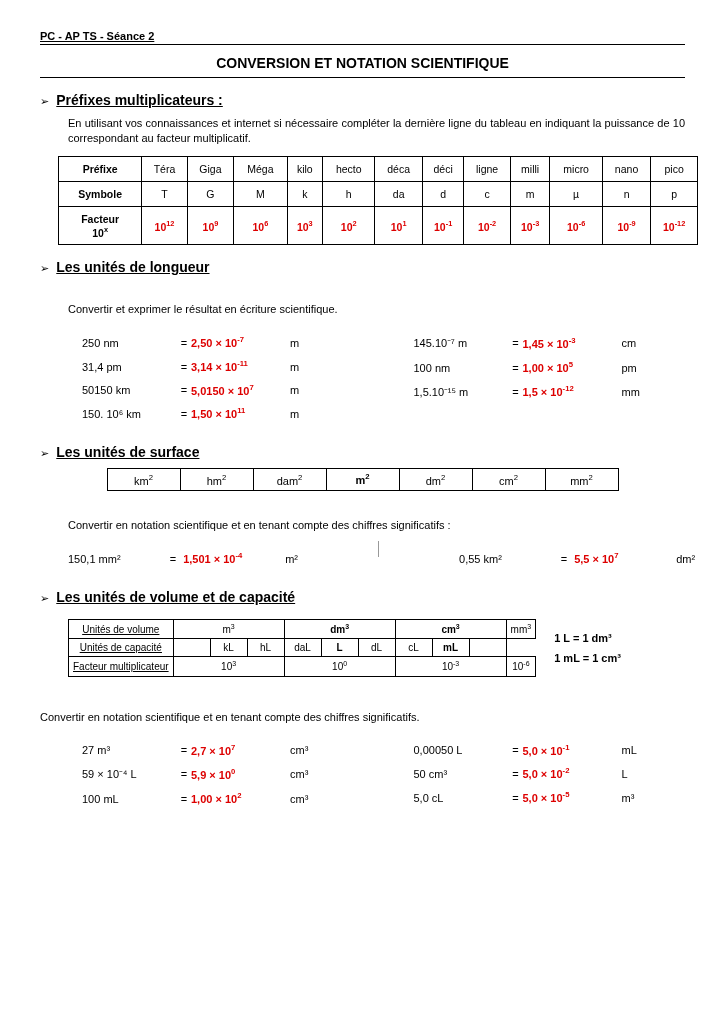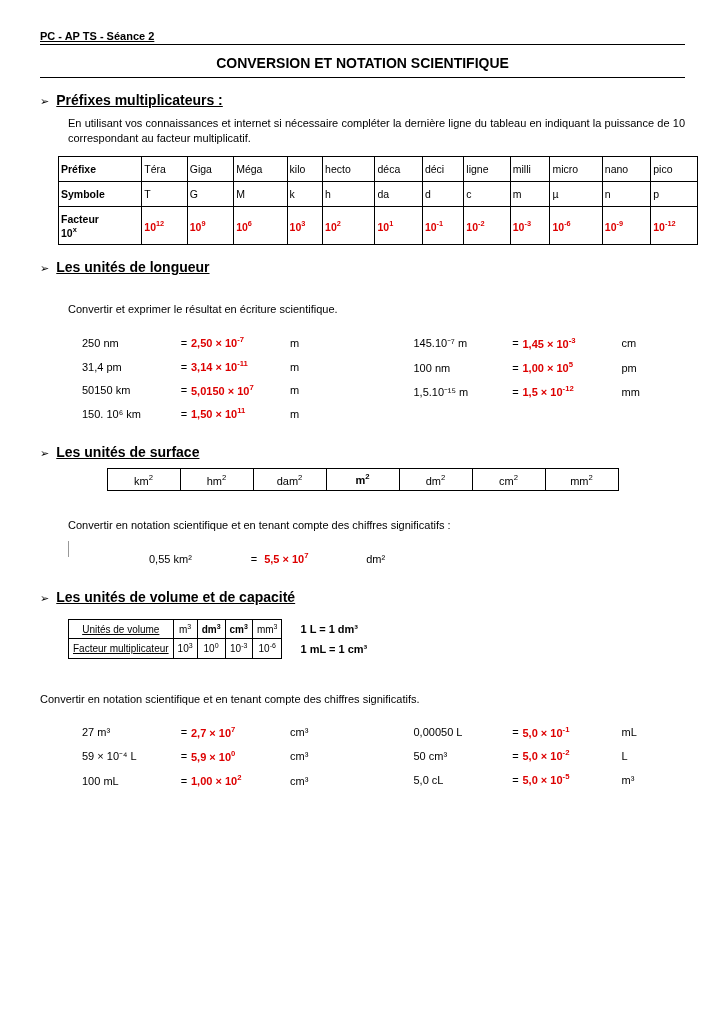--- a/index.html
+++ b/index.html
@@ -5,21 +5,21 @@
 body { font-family: Arial, sans-serif; font-size: 11px; margin: 0; padding: 30px 40px; color: #000; width: 725px; box-sizing: border-box; }
 .header { font-weight: bold; font-size: 11px; border-bottom: 1px solid #000; padding-bottom: 2px; margin-bottom: 8px; text-decoration: underline; }
 .title { text-align: center; font-weight: bold; font-size: 14px; margin: 10px 0 6px 0; }
 .rule { border-top: 1px solid #000; margin-bottom: 14px; }
 .section-head { margin: 14px 0 8px 0; }
 .arrow { display:inline-block; margin-right:4px; }
 .section-label { font-weight: bold; text-decoration: underline; font-size: 14px; }
 .body-text { margin: 6px 0 10px 28px; text-align: justify; line-height: 1.35; }
 table { border-collapse: collapse; }
 .tbl-prefix { margin-left: 18px; width: 640px; }
-.tbl-prefix td, .tbl-prefix th { border: 1px solid #000; text-align: left; padding: 6px 2px; font-size: 10.5px; }
+.tbl-prefix td, .tbl-prefix th { border: 1px solid #000; text-align: center; padding: 6px 2px; font-size: 10.5px; }
 .tbl-prefix .rowlabel { font-weight: bold; }
 .red { color: #d00; font-weight: bold; }
 sup { font-size: 0.7em; }
 .intro { margin: 28px 0 10px 28px; }
 .two-col { display: flex; margin-left: 42px; gap: 60px; }
 .col { flex:1; }
 .line { margin: 10px 0; white-space: nowrap; }
 .line .lhs { display:inline-block; min-width: 95px; }
 .line .eq { display:inline-block; width: 14px; text-align:center; }
 .line .ans { display:inline-block; min-width: 95px; }
@@ -132,20 +132,26 @@
         <td>dm<sup>2</sup></td>
         <td>cm<sup>2</sup></td>
         <td>mm<sup>2</sup></td>
       </tr>
 </tbody>
   </table>
 
 <div class="intro">Convertir en notation scientifique et en tenant compte des chiffres significatifs :</div>
 
 <div class="surf-conv">
+  <div class="line">
+    <span class="lhs">150,1  mm²</span>
+    <span class="eq">=</span>
+    <span class="ans red"><span>1,501 × 10</span><sup>-4</sup></span>
+    <span class="unit">m²</span>
+  </div>
   <div class="vline"></div>
   <div class="line">
     <span class="lhs">0,55  km²</span>
     <span class="eq">=</span>
     <span class="ans red"><span>5,5 × 10</span><sup>7</sup></span>
     <span class="unit">dm²</span>
   </div>
 </div>
 
 <div class="section-head">
@@ -155,20 +161,33 @@
 
 <div class="vol-wrap">
   <table class="tbl-vol">
     <tbody>
         <tr>
       <td class="hdr">Unités de volume</td>
       <td colspan="3"><span>m</span><sup>3</sup></td>
       <td colspan="3"><b><span>dm</span><sup>3</sup></b></td>
       <td colspan="3"><b><span>cm</span><sup>3</sup></b></td>
       <td colspan="3"><span>mm</span><sup>3</sup></td>
+    </tr>
+    <tr>
+      <td class="hdr">Unités de capacité</td>
+      <td style="width:28px"></td>
+      <td style="width:28px">kL</td>
+      <td style="width:28px">hL</td>
+      <td style="width:28px">daL</td>
+      <td style="width:28px"><b>L</b></td>
+      <td style="width:28px">dL</td>
+      <td style="width:28px">cL</td>
+      <td style="width:28px"><b>mL</b></td>
+      <td style="width:28px"></td>
+      <td colspan="3" style="border:none"></td>
     </tr>
     <tr>
       <td class="hdr">Facteur multiplicateur</td>
       <td colspan="3"><span>10</span><sup>3</sup></td>
       <td colspan="3"><span>10</span><sup>0</sup></td>
       <td colspan="3"><span>10</span><sup>-3</sup></td>
       <td colspan="3"><span>10</span><sup>-6</sup></td>
     </tr>
   </tbody>
     </table>

